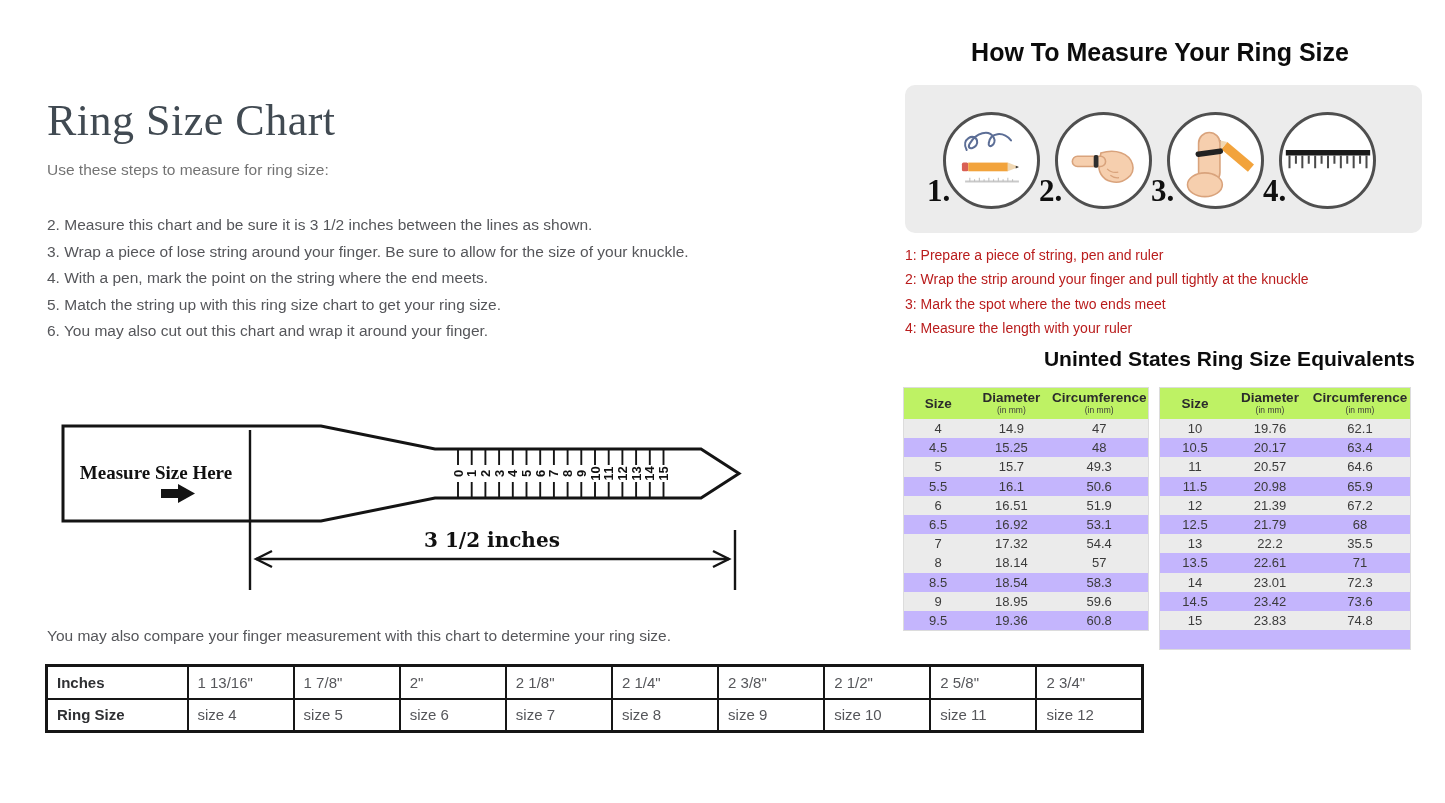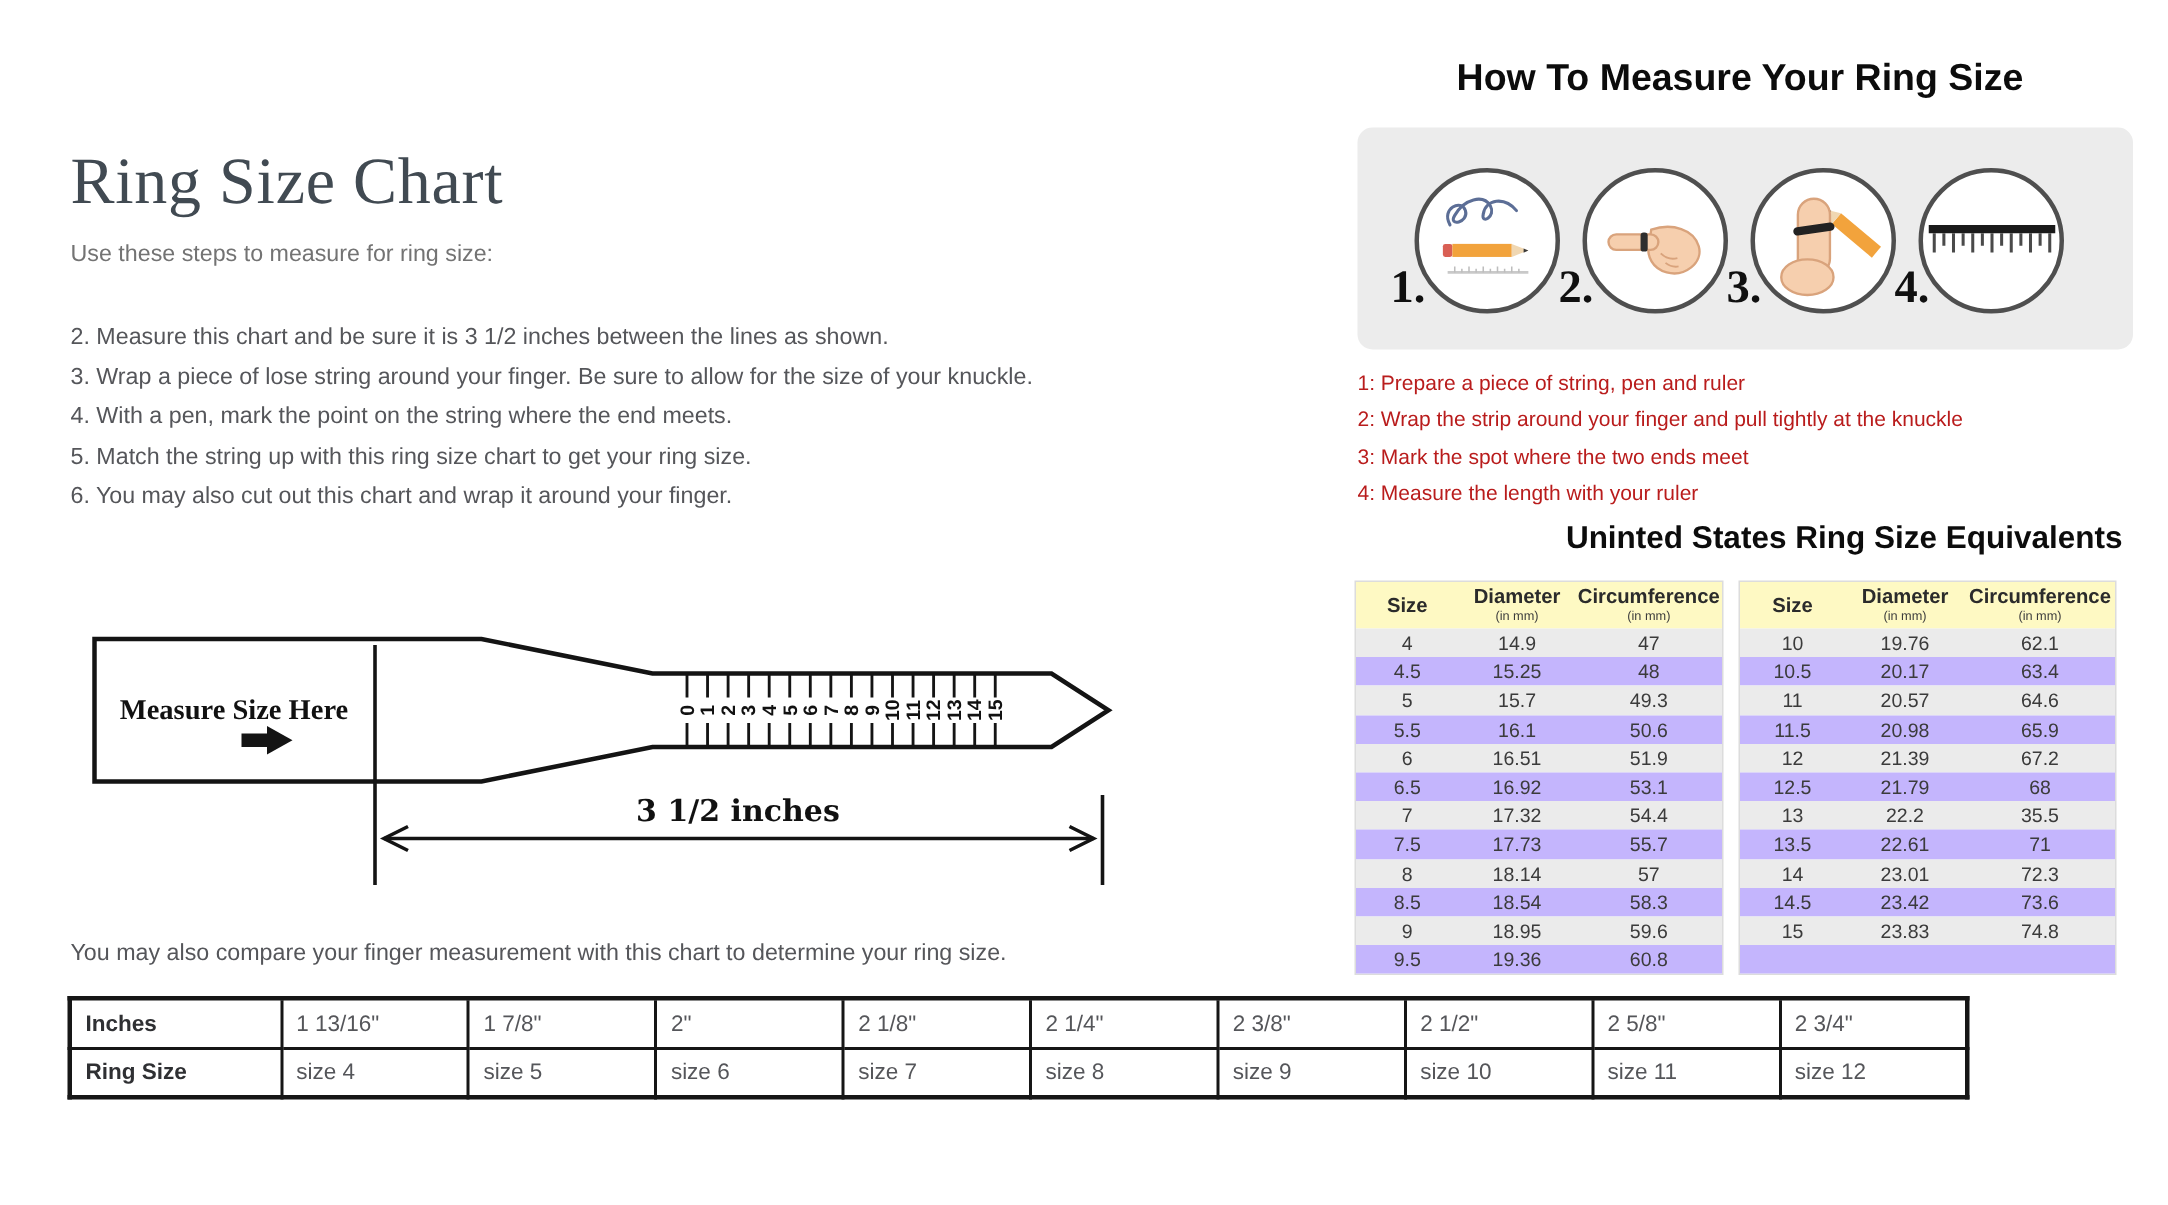--- a/index.html
+++ b/index.html
@@ -18,21 +18,21 @@
   
   .sizer{position:absolute;left:45px;top:418px}
   .sz-outline{fill:none;stroke:#141414;stroke-width:3}
   .sz-line{stroke:#141414;stroke-width:2.4;fill:none}
   .tick{stroke:#141414;stroke-width:1.9}
   .tick-label{font:bold 13px "Liberation Sans",sans-serif;fill:#111}
   .sz-measure-label{font:bold 19px "Liberation Serif",serif;fill:#111}
   .sz-inches-label{font:bold 20px "DejaVu Serif",serif;fill:#111}
 
   
-  .conv-table{position:absolute;left:45px;top:664px;width:1268px;border-collapse:collapse;
+  .conv-table{position:absolute;left:45px;top:664px;width:1099px;border-collapse:collapse;
               table-layout:fixed;font-size:15px;border:3px solid #161616}
   .conv-table th,.conv-table td{border:2px solid #161616;padding:5px 9px;height:33px;
               text-align:left;vertical-align:middle;white-space:nowrap}
   .conv-table th{font-weight:bold;color:#2f3033}
   .conv-table td{color:#55565a}
 
   
   .how-title{position:absolute;left:905px;top:38px;width:510px;text-align:center;
              font-size:25px;font-weight:bold;color:#0c0c0c}
   .illus-panel{position:absolute;left:905px;top:85px;width:517px;height:148px;
@@ -44,21 +44,21 @@
              font-size:31px;color:#101010}
   .illus-num.n1{left:22px}.illus-num.n2{left:134px}.illus-num.n3{left:246px}.illus-num.n4{left:358px}
   .rsteps{position:absolute;left:905px;top:243px;font-size:14px;color:#b91c1c;line-height:24.4px}
   .equiv-title{position:absolute;left:905px;top:347px;width:510px;text-align:right;
                font-size:21px;font-weight:bold;color:#0c0c0c}
 
   
   .size-table{position:absolute;top:387px;font-size:13px;color:#3b3b3b;border:1px solid #dcdcdc}
   #size-table-left{left:903px;width:246px}
   #size-table-right{left:1159px;width:252px}
-  .st-header{display:grid;grid-template-columns:28% 32% 40%;background:#fef9c3;height:31px;
+  .st-header{display:grid;grid-template-columns:28% 32% 40%;background:#bef264;height:31px;
              align-items:center;text-align:center}
   .st-hcell{line-height:12px}
   .st-h-main{font-weight:bold;font-size:13.5px;color:#2b2b2b;display:block}
   .st-h-sub{font-size:8.5px;color:#3c3c3c;display:block}
   .st-row{display:grid;grid-template-columns:28% 32% 40%;height:19.2px;align-items:center;
           text-align:center;background:#c4b5fd}
   .st-row.alt{background:#ebebeb}
 </style>
 </head>
 <body>
@@ -298,25 +298,20 @@
       <div class="st-row">
         <div>6.5</div>
         <div>16.92</div>
         <div>53.1</div>
       </div>
       <div class="st-row alt">
         <div>7</div>
         <div>17.32</div>
         <div>54.4</div>
       </div>
-      <div class="st-row">
-        <div>7.5</div>
-        <div>17.73</div>
-        <div>55.7</div>
-      </div>
       <div class="st-row alt">
         <div>8</div>
         <div>18.14</div>
         <div>57</div>
       </div>
       <div class="st-row">
         <div>8.5</div>
         <div>18.54</div>
         <div>58.3</div>
       </div>

